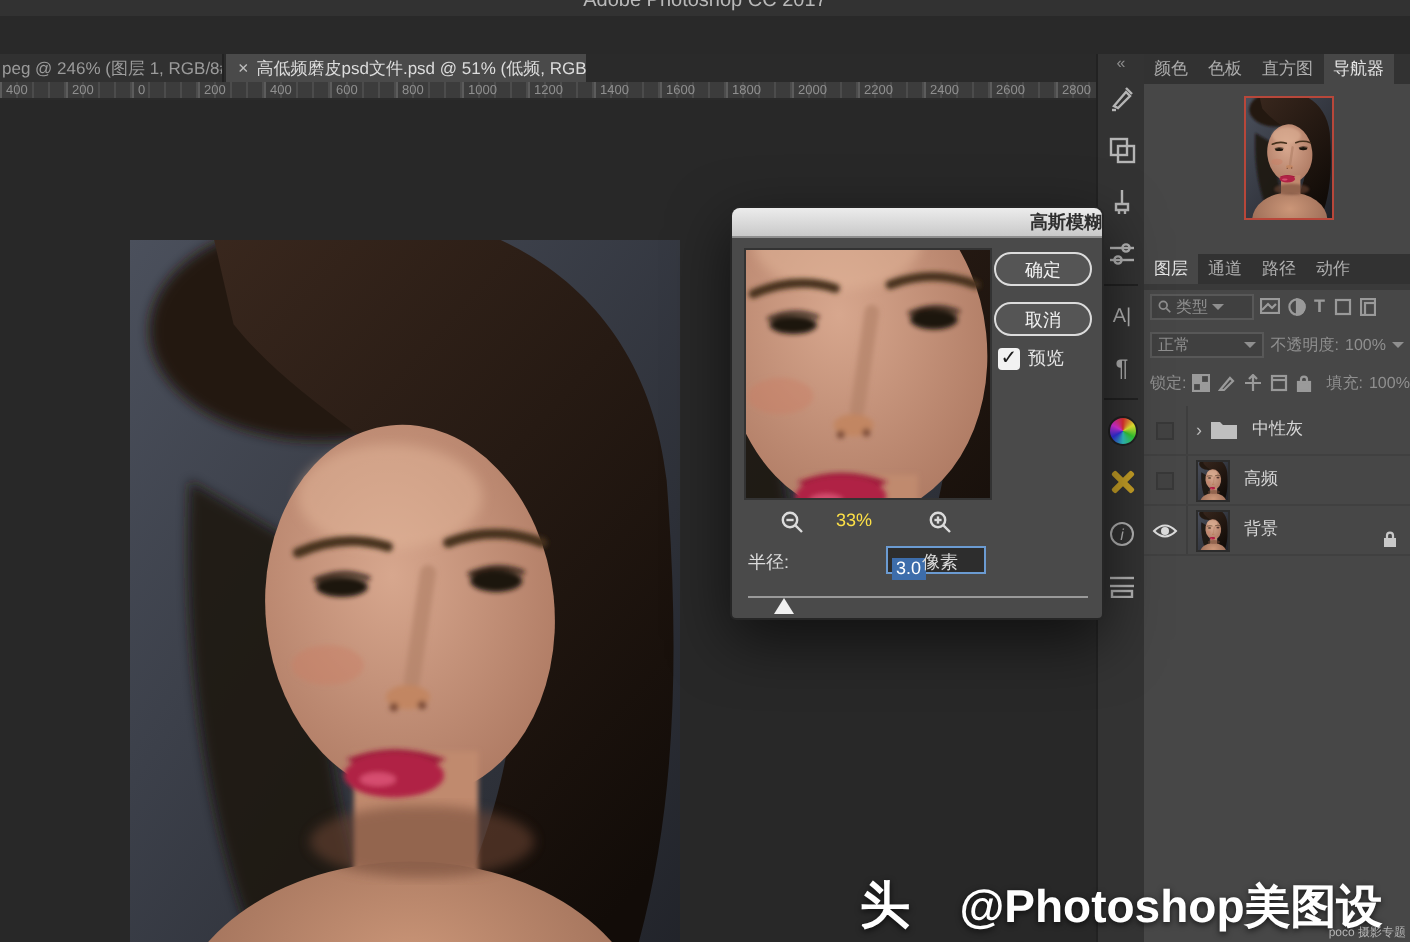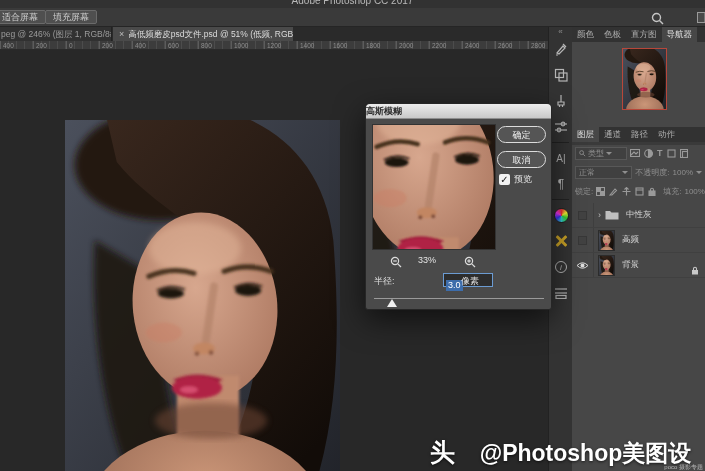--- a/index.html
+++ b/index.html
@@ -83,29 +83,29 @@
   .llayer.sel .lthumb { border:1px solid #e8e8e8; }
   .lname { font-size:8.5px; color:#d6d6d6; margin-left:7px; }
   .grow { color:#bdbdbd; font-size:9px; margin-left:4px; }
   .folder svg { display:block; }
   .locksm { position:absolute; right:6px; top:8px; }
 
   
   .dialog { position:absolute; left:365px; top:103px; width:187px; height:207px; background:#4a4a4a;
             border:1px solid #262626; border-radius:5px 5px 3px 3px; box-shadow:0 10px 30px rgba(0,0,0,.6); z-index:40; }
   .dtitle { height:15px; border-radius:4px 4px 0 0; background:linear-gradient(#ececec,#c9c9c9); border-bottom:1px solid #8e8e8e;
-            text-align:left; font-size:9px; color:#2e2e2e; line-height:15px; font-weight:bold; }
+            text-align:right; font-size:9px; color:#2e2e2e; line-height:15px; font-weight:bold; }
   .dpreview { position:absolute; left:6px; top:20px; width:124px; height:126px; background:#222; overflow:hidden; border:1px solid #333; }
   .dbtn { position:absolute; left:131px; width:49px; height:17px; border:1.5px solid #dcdcdc; border-radius:9px;
           background:#555555; color:#f2f2f2; font-size:9px; text-align:center; line-height:14px; }
   .dbtn.ok { top:22px; } .dbtn.cancel { top:47px; }
   .chkrow { position:absolute; left:133px; top:69px; display:flex; align-items:center; gap:4px; }
   .chk { width:11px; height:11px; background:#f2f2f2; border-radius:2px; color:#1a1a1a; font-size:10px; line-height:11px; text-align:center; font-weight:bold; }
   .chklabel { color:#e3e3e3; font-size:9px; }
-  .zoomrow { position:absolute; left:6px; top:150px; width:124px; height:14px; color:#e5e5e5; }
+  .zoomrow { position:absolute; left:6px; top:150px; width:124px; height:14px; color:#fde047; }
   .zoomrow .pct { position:absolute; left:46px; top:1px; font-size:9px; }
   .mag { position:absolute; top:0; }
   .mag.minus { left:18px; } .mag.plus { left:92px; }
   .radrow { position:absolute; left:0; top:169px; width:187px; height:15px; }
   .radlabel { position:absolute; left:8px; top:2px; font-size:9px; color:#dcdcdc; }
   .radinput { position:absolute; left:33px; top:0; width:50px; height:14px; background:#2d2d2d; border:1px solid #6b9bd2;margin-left:44px; }
   .radval { display:inline-block; margin:1px 0 0 2px; background:#3d6dab; color:#fff; font-size:9px; line-height:11px; padding:0 2px; }
   .unit { position:absolute; left:95px; top:2px; font-size:9px; color:#dcdcdc; }
   .sliderrow { position:absolute; left:8px; top:192px; width:170px; height:12px; }
   .strack { position:absolute; left:0; right:0; top:2px; height:1px; background:#9a9a9a; }
@@ -176,31 +176,20 @@
     </g>
   </defs>
 </svg>
 
 <div id="app">
 
   <div class="titlebar">
     <div class="t">Adobe Photoshop CC 2017</div>
   </div>
 
-  <div class="optionsbar">
-    <button class="obtn" style="left:-6px">适合屏幕</button>
-    <button class="obtn" style="left:45px">填充屏幕</button>
-    <span class="searchicon" style="left:651px">
-      <svg width="13" height="13" viewBox="0 0 13 13">
-          <circle cx="5.5" cy="5.5" r="4" fill="none" stroke="#c5c5c5" stroke-width="1.4"></circle>
-          <line x1="8.5" y1="8.5" x2="12" y2="12" stroke="#c5c5c5" stroke-width="1.4"></line>
-        </svg>
-    </span>
-    <span class="wsicon" style="left:697px"></span>
-  </div>
 
   <div class="tabsbar">
     <div class="dtab inactive">
       <span>peg @ 246% (图层 1, RGB/8#) *</span>
     </div>
     <div class="dtab active">
       <span class="x">×</span><span>高低频磨皮psd文件.psd @ 51% (低频, RGB/8) *</span>
     </div>
   </div>
 

